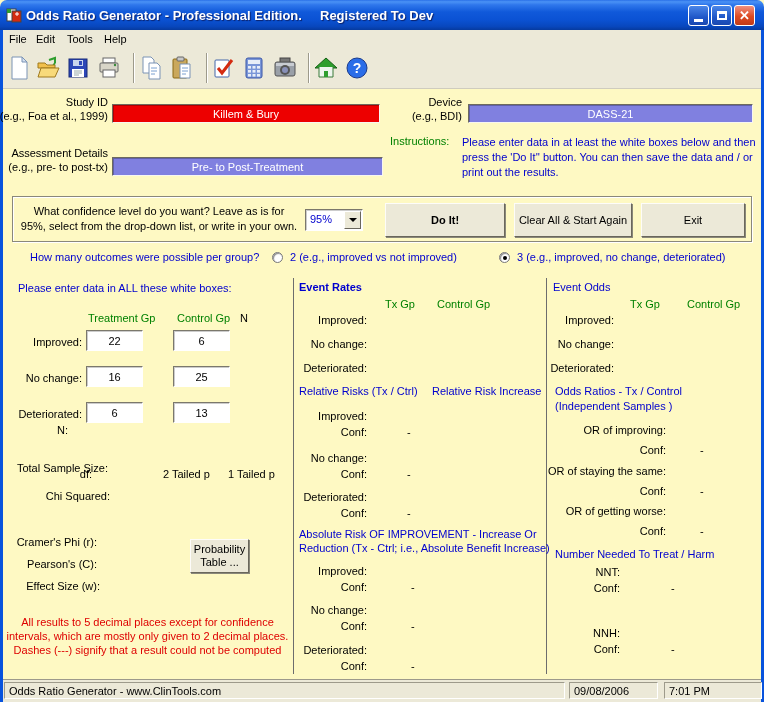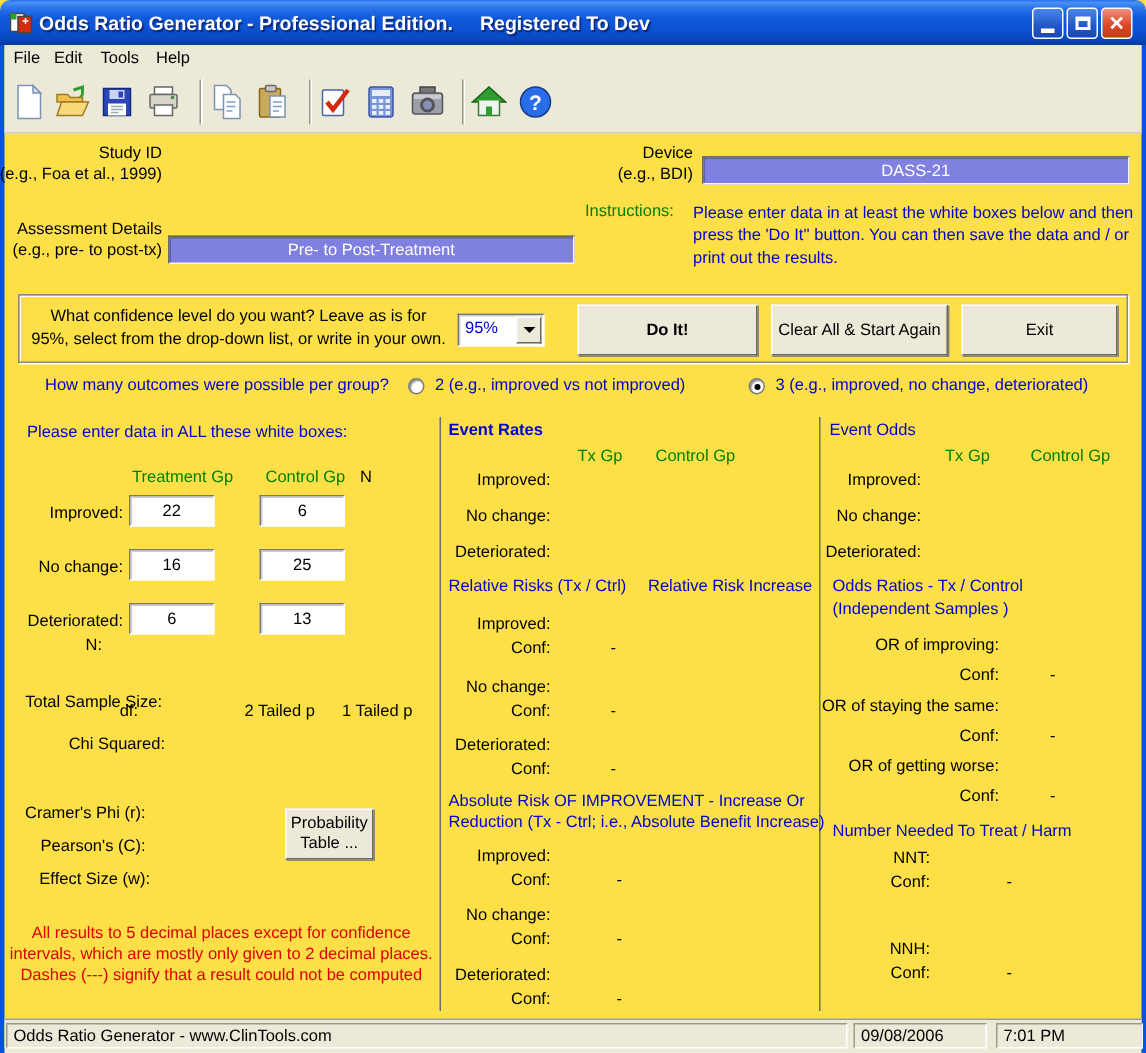--- a/index.html
+++ b/index.html
@@ -1,17 +1,17 @@
 <!DOCTYPE html>
 <html><head>
 <meta charset="utf-8">
 <style>
   html,body{margin:0;padding:0;background:#3a6ea5;}
   *{box-sizing:border-box;}
-  .window{position:relative;width:764px;height:702px;font-family:"Liberation Sans",sans-serif;background:#fde047;overflow:hidden;}
+  .window{position:relative;width:764px;height:702px;font-family:"Liberation Sans",sans-serif;background:#fef9c3;overflow:hidden;}
   .t{position:absolute;white-space:nowrap;font:11px/13px "Liberation Sans",sans-serif;color:#000;}
   .b{color:#0000ce;} .g{color:#008000;} .r{color:#de0000;}
   
   .titlebar{position:absolute;left:0;top:0;width:764px;height:30px;
     background:linear-gradient(180deg,#2a70e8 0%,#4a92f5 6%,#2f77ec 16%,#1059da 40%,#0b52d4 65%,#0847bd 88%,#063a9f 100%);
     border-radius:7px 7px 0 0;}
   .title-text{position:absolute;top:8px;font:bold 13px "Liberation Sans",sans-serif;color:#fff;text-shadow:1px 1px 1px rgba(10,20,80,.8);white-space:nowrap;}
   .winbtn{position:absolute;top:5px;width:21px;height:21px;border-radius:3px;border:1px solid #fff;
     background:linear-gradient(180deg,#4a86e8,#2057c8 60%,#1a48b0);display:flex;align-items:center;justify-content:center;}
   .winbtn.close{background:linear-gradient(180deg,#f09080,#dd4a22 55%,#c03a18);}
@@ -177,20 +177,23 @@
     <div class="tbtn" style="left:341px;">
       <svg width="24" height="24" viewBox="0 0 24 24">
           <circle cx="12" cy="12" r="10" fill="#2a6de8" stroke="#1a3a8a"></circle>
           <text x="12" y="17" font-size="14" font-weight="bold" fill="#fff" text-anchor="middle" font-family="Liberation Sans, sans-serif">?</text>
         </svg>
       </div>
   </div>
 
   <span class="t" style="right:656px;top:96px;">Study ID</span>
   <span class="t" style="right:656px;top:110px;">(e.g., Foa et al., 1999)</span>
+  <div class="cfield" style="left:112px;top:104px;width:268px;background:#ed0000;">
+    <span>Killem &amp; Bury</span>
+    </div>
 
   <span class="t" style="right:302px;top:96px;">Device</span>
   <span class="t" style="right:302px;top:110px;">(e.g., BDI)</span>
   <div class="cfield" style="left:468px;top:104px;width:285px;background:#8080e0;">
     <span>DASS-21</span>
     </div>
 
   <span class="t" style="right:656px;top:147px;">Assessment Details</span>
   <span class="t" style="right:656px;top:161px;">(e.g., pre- to post-tx)</span>
   <div class="cfield" style="left:112px;top:157px;width:271px;background:#8080e0;">

